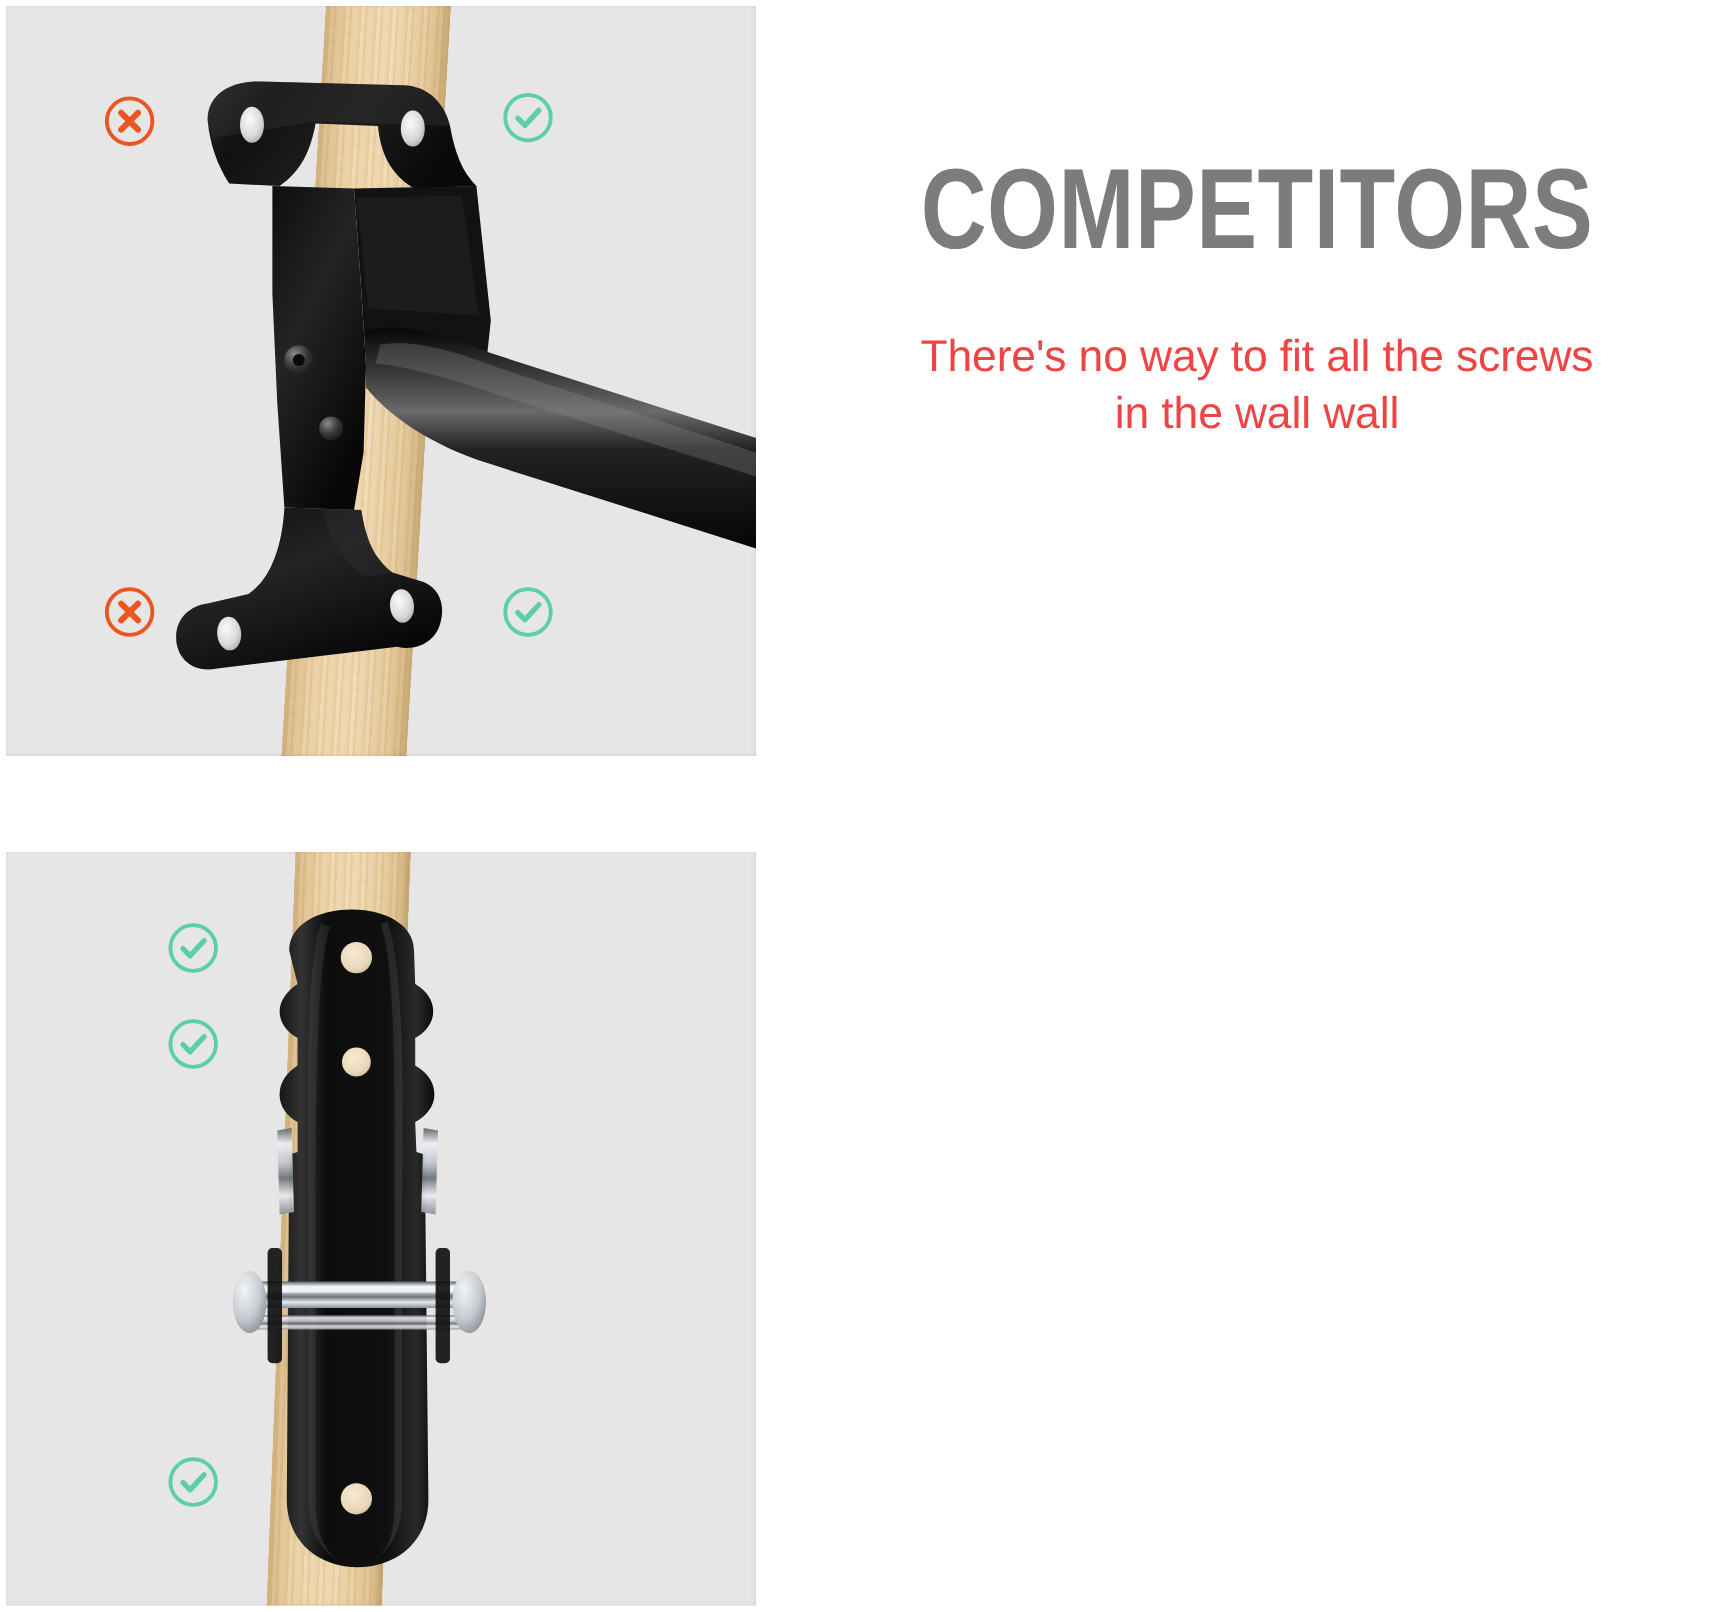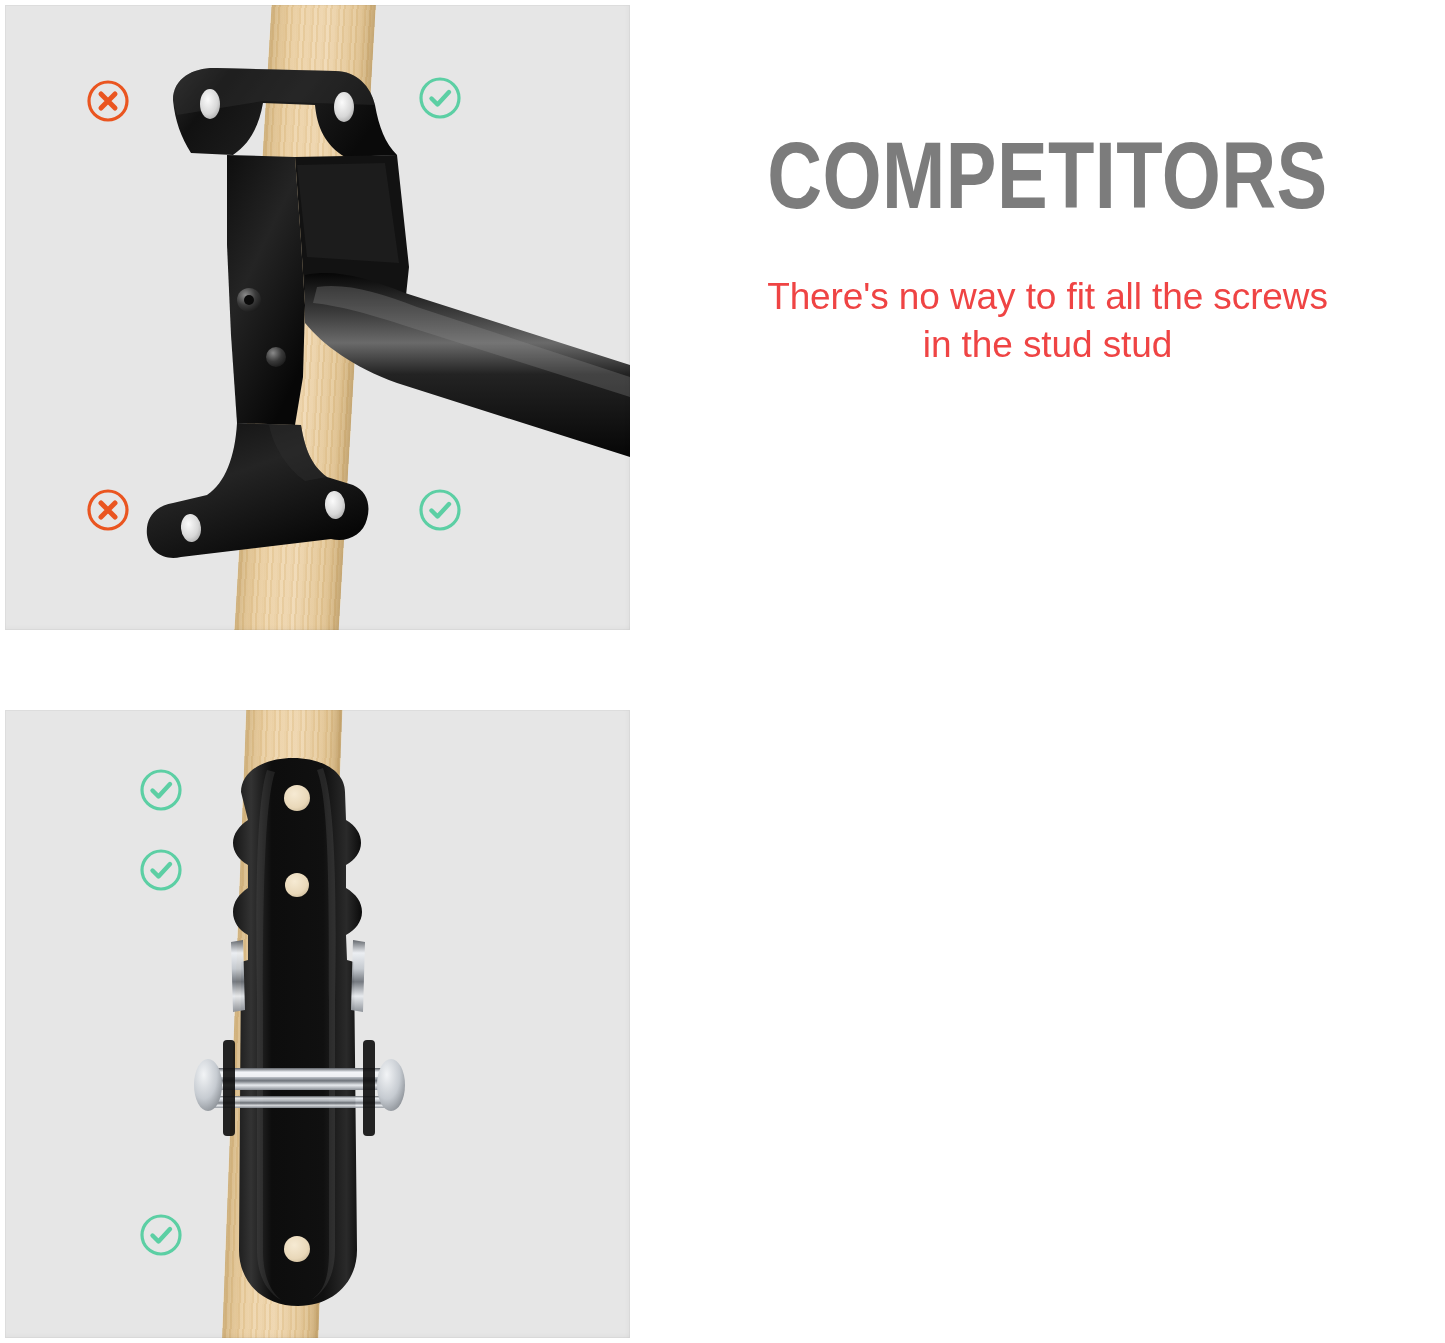--- a/index.html
+++ b/index.html
@@ -280,21 +280,21 @@
           <circle cx="23" cy="23" r="19" fill="none" stroke="#5ccfa4" stroke-width="3.2"></circle>
           <path d="M14.5 23.5 L20.5 29.5 L32 17" fill="none" stroke="#5ccfa4" stroke-width="4.4" stroke-linecap="round" stroke-linejoin="round"></path>
         </svg>
       </div>
     </div>
 
     <div class="textcol textcol-competitors">
       <h2 class="headline headline-competitors">COMPETITORS</h2>
       <p class="subtext subtext-competitors">
         <span>There's no way to fit all the screws</span><br>
-        <span>in the stud stud</span>
+        <span>in the wall wall</span>
       </p>
     </div>
   </div>
 
   <div class="row row-ours">
 
     <div class="photo photo-ours">
 
       <div class="stud stud-ours"></div>
 

